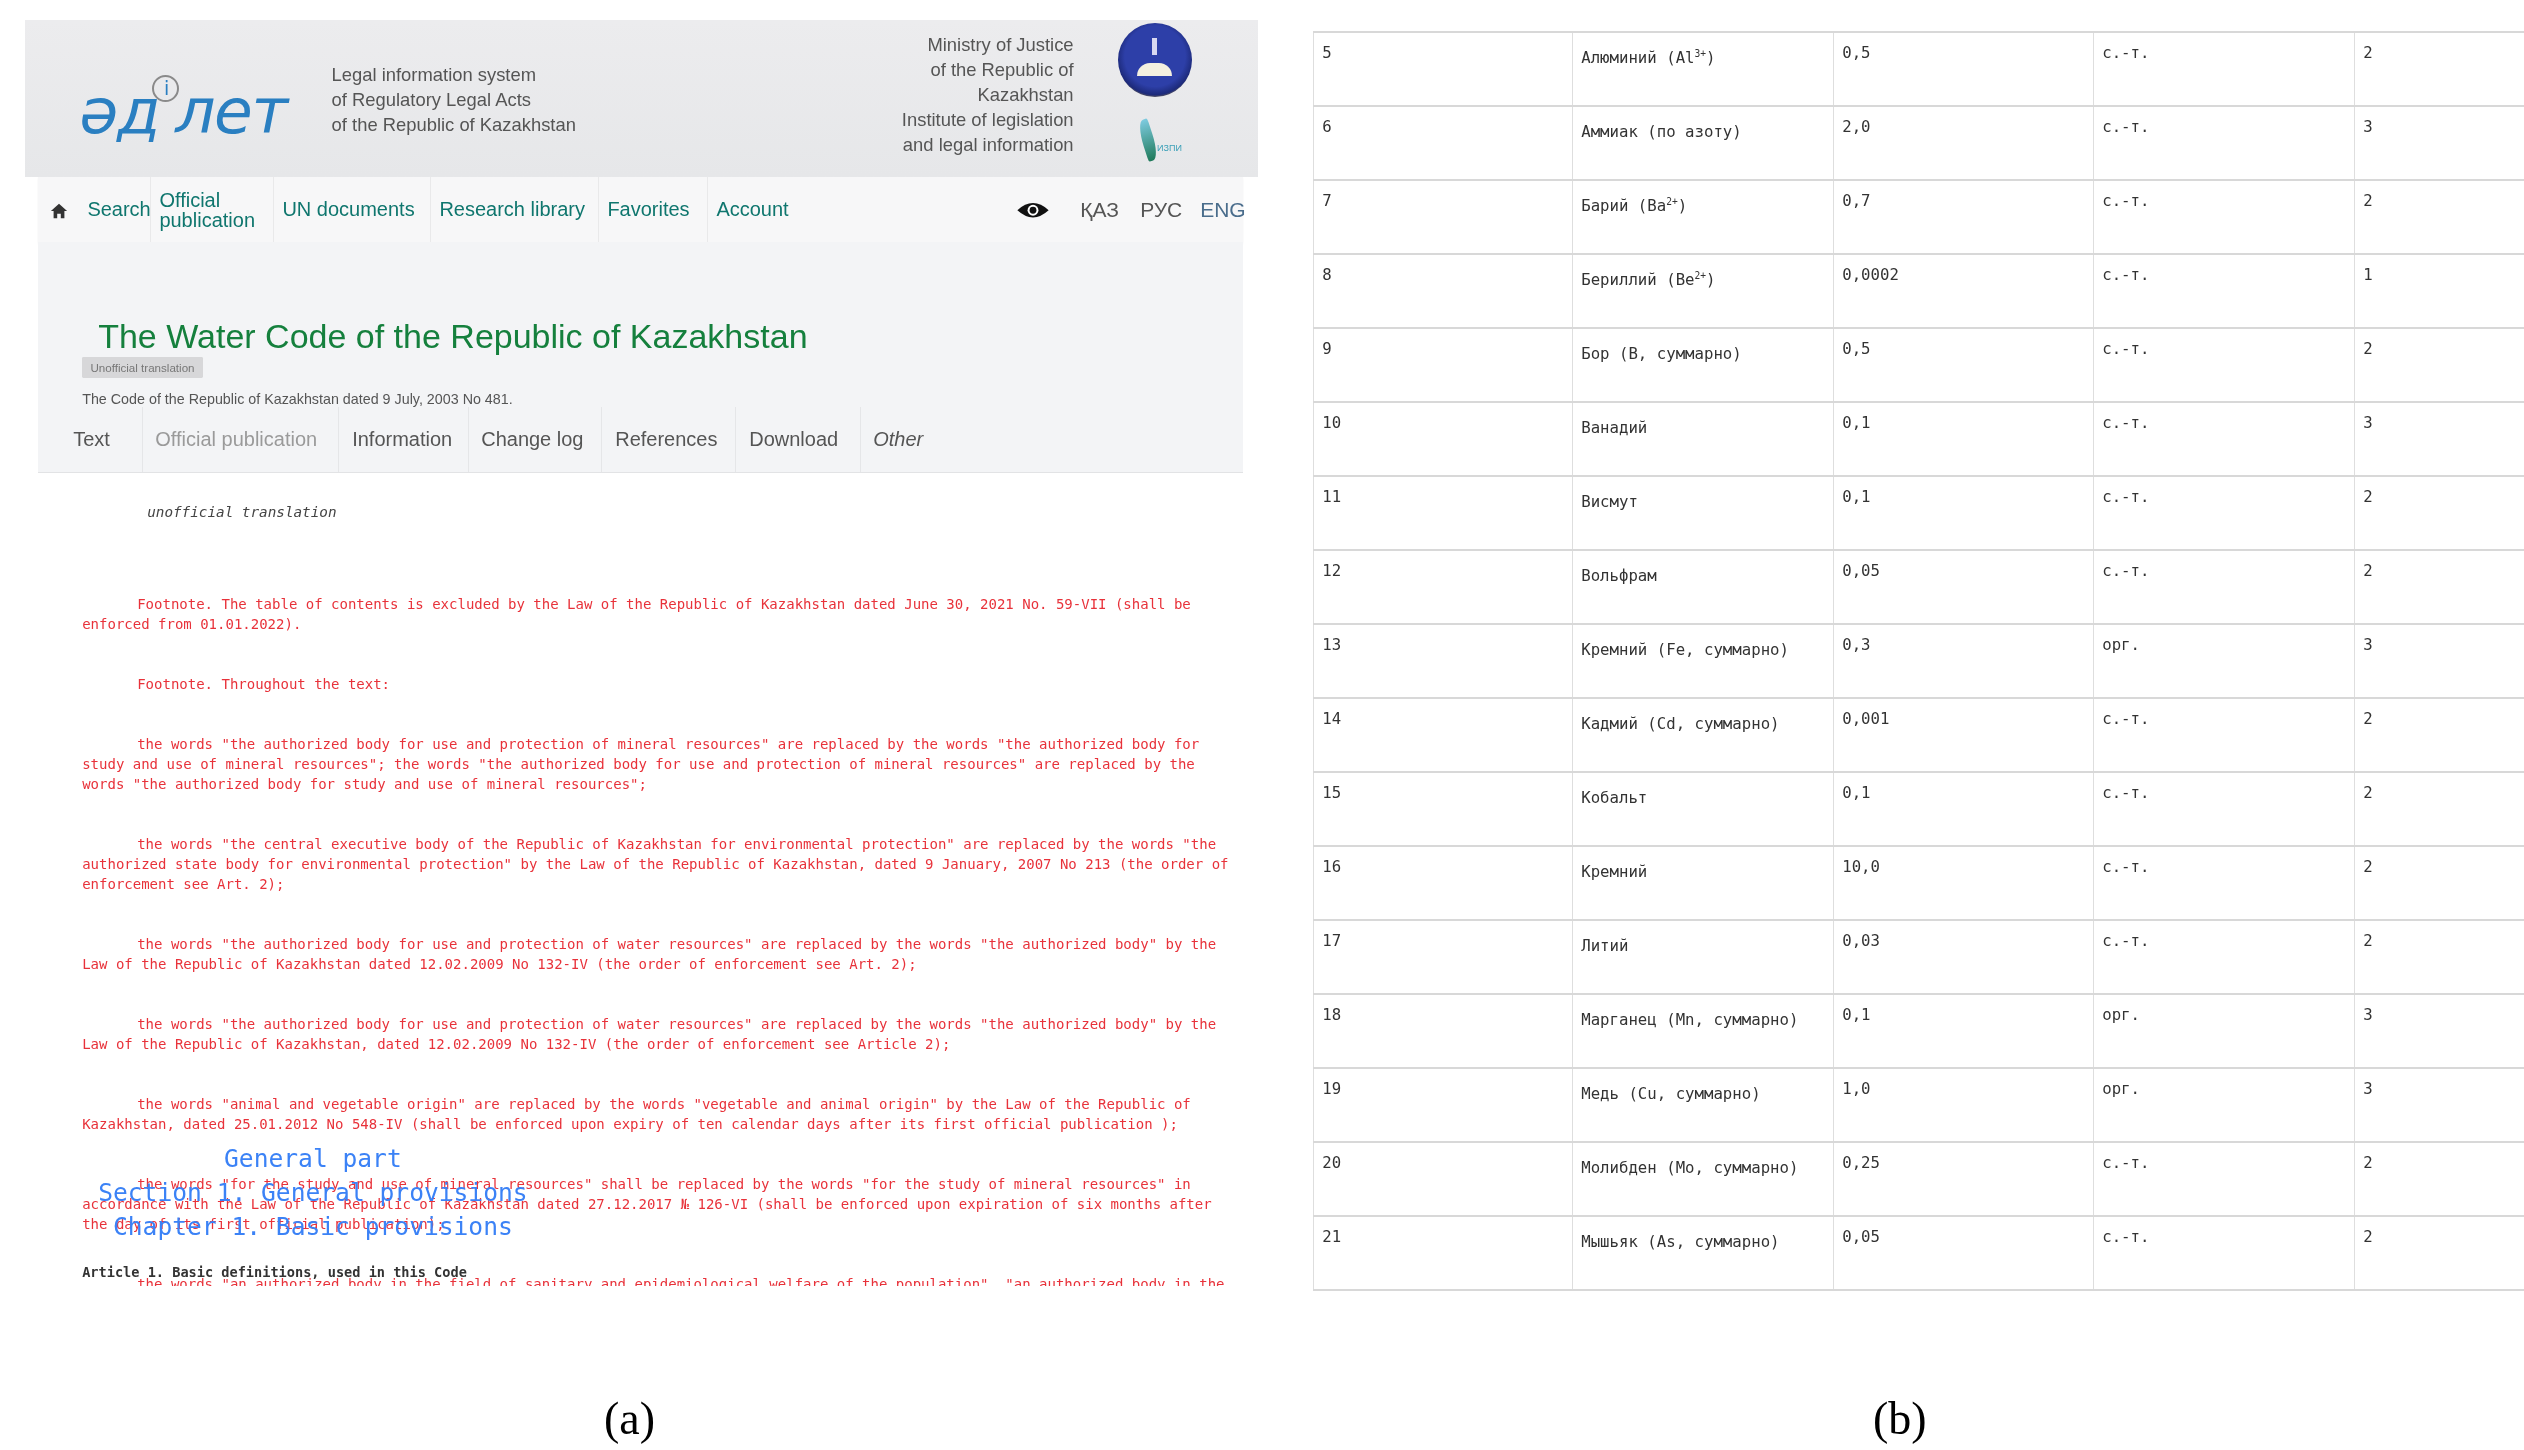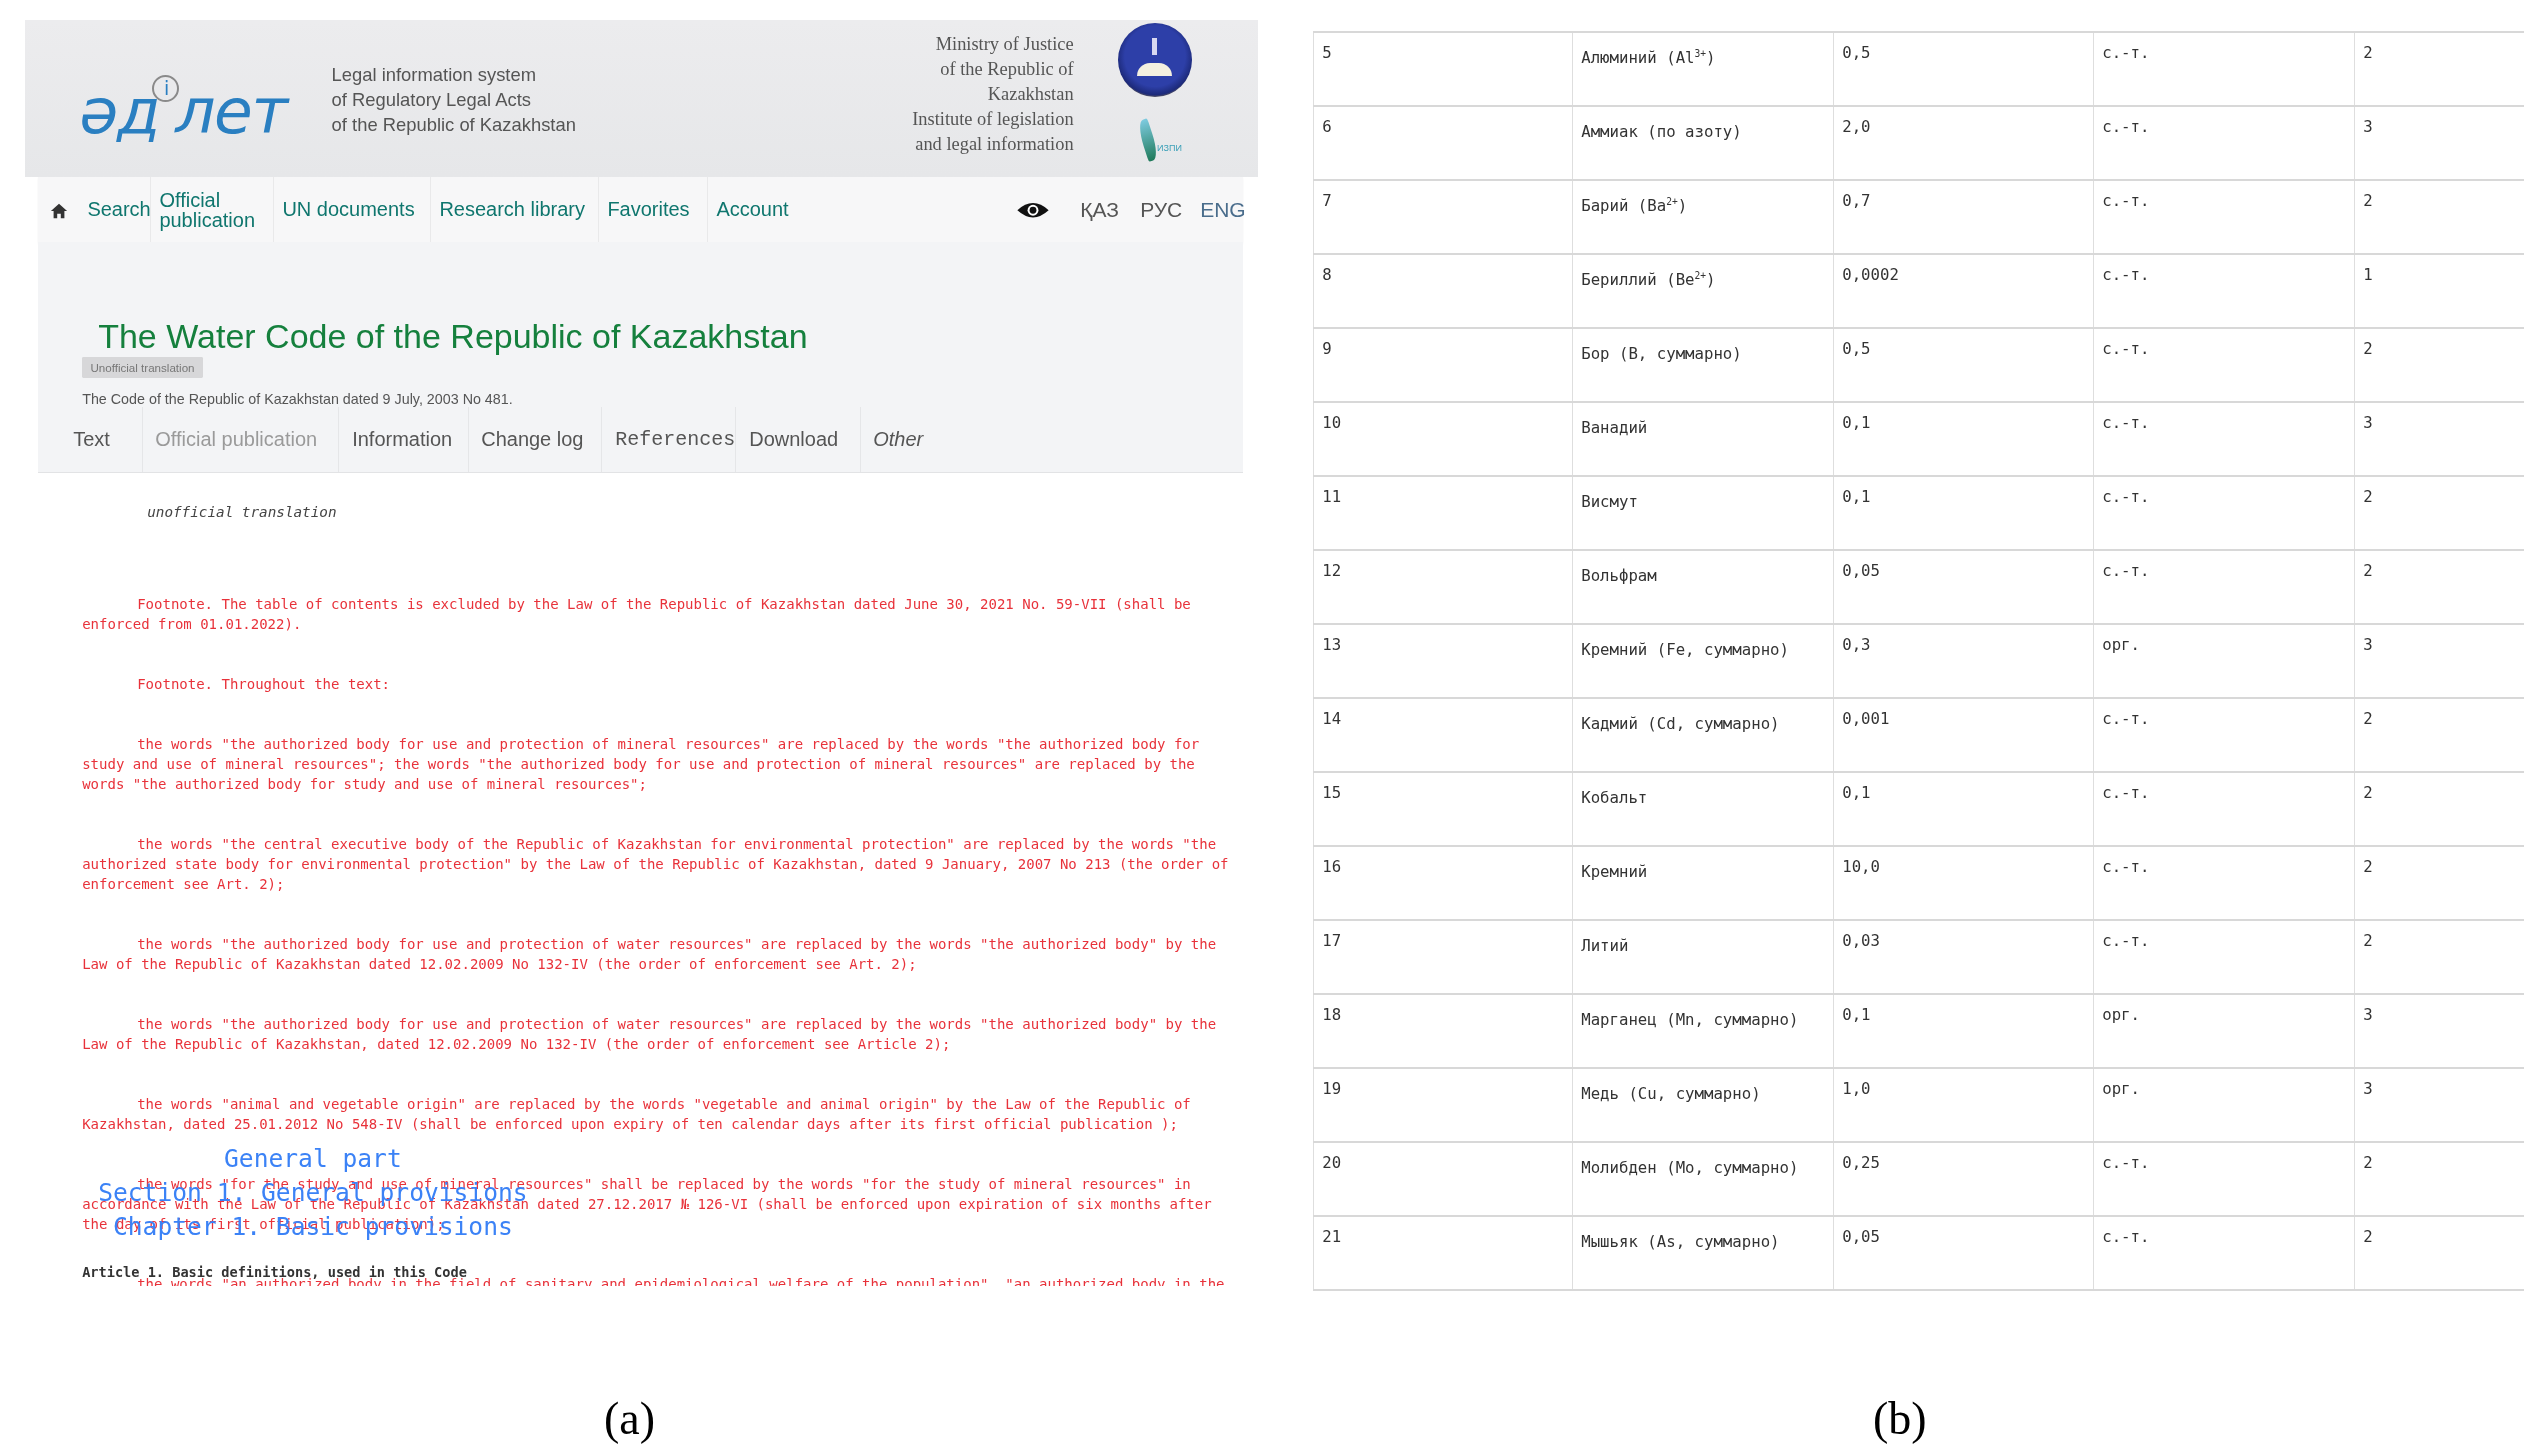--- a/index.html
+++ b/index.html
@@ -7,21 +7,21 @@
 
   
   .panel-a { position: absolute; left: 24.6px; top: 20px; width: 1233px; height: 1266px; background: #ffffff; overflow: hidden; }
   .blue-bar-left { position: absolute; left: 24.6px; top: 321px; width: 15px; height: 300px; background: #1d4f8a; }
   .blue-bar-right { position: absolute; left: 1251px; top: 321px; width: 6.1px; height: 300px; background: #1d4f8a; }
 
   .site-header { position: absolute; left: 0; top: 0; width: 1233px; height: 157px; background: linear-gradient(#ececee, #e6e7e9); }
   .logo { position: absolute; left: 55px; top: 55px; font-family: "DejaVu Sans", sans-serif; font-style: italic; font-size: 63px; color: #2a7fc1; letter-spacing: -1.4px; line-height: 1; }
   .logo .i-badge { display: inline-block; width: 23px; height: 23px; border: 2.7px solid #8a8a8a; border-radius: 50%; font-size: 19px; text-align: center; line-height: 23px; color: #2a7fc1; vertical-align: 38px; margin: 0 -4.1px 0 -6.8px; font-style: normal; }
   .tagline { position: absolute; left: 307px; top: 42px; font-size: 18.4px; line-height: 25px; color: #555; }
-  .ministry { position: absolute; right: 184px; top: 12.3px; text-align: right; font-size: 18.4px; line-height: 25px; color: #555; font-family: Liberation Serif, serif; }
+  .ministry { position: absolute; right: 184px; top: 12.3px; text-align: right; font-size: 18.4px; line-height: 25px; color: #555; }
   .emblem { position: absolute; left: 1093px; top: 3.4px; width: 74px; height: 74px; border-radius: 50%; background: radial-gradient(circle at 50% 45%, #2d3fa8 55%, #1d2a7a 70%, #8a7a4a 78%, #c8c2a8 84%, transparent 86%); }
   .emblem .book { position: absolute; left: 19px; top: 40px; width: 35px; height: 12.3px; background: #f4f0e0; border-radius: 18px 18px 0 0; }
   .emblem .star { position: absolute; left: 34px; top: 15px; width: 5.5px; height: 16.4px; background: #d8d8f0; }
   .izpi-logo { position: absolute; left: 1112px; top: 92px; width: 48px; height: 55px; }
   .izpi-logo .leaf { position: absolute; left: 5.5px; top: 6.8px; width: 12.3px; height: 42px; background: linear-gradient(#7ecbe0, #1f7a5a); border-radius: 60% 10% 60% 10%; transform: rotate(-18deg); }
   .izpi-logo .txt { position: absolute; left: 20.5px; top: 31px; font-size: 9px; color: #3ba0b8; }
 
   .nav-bar { position: absolute; left: 13.6px; top: 157px; width: 1205px; height: 65px; background: #f7f7f8; border-bottom: 0.7px solid #e4e4e6; box-shadow: 0 0.7px 2px rgba(0,0,0,0.05); }
   .nav-item { position: absolute; top: 0; height: 65px; display: flex; align-items: center; font-size: 20px; color: #0f766e; border-right: 0.7px solid #e9e9ea; padding: 0 8.2px; box-sizing: border-box; }
   .nav-item.two-line { line-height: 20px; }
@@ -126,21 +126,21 @@
     <div class="doc-title">The Water Code of the Republic of Kazakhstan</div>
     <div class="badge">Unofficial translation</div>
     <div class="doc-sub">The Code of the Republic of Kazakhstan dated 9 July, 2003 No 481.</div>
   </div>
 
   <div class="tabs">
     <div class="tab" style="left:35px;width:70px;">Text</div>
     <div class="tab muted" style="left:117px;width:184px;">Official publication</div>
     <div class="tab" style="left:314px;width:117px;">Information</div>
     <div class="tab" style="left:443px;width:121px;">Change log</div>
-    <div class="tab" style="left:577px;width:121px;font-family:Liberation Mono, monospace;">References</div>
+    <div class="tab" style="left:577px;width:121px;">References</div>
     <div class="tab" style="left:711px;width:112px;">Download</div>
     <div class="tab" style="left:835px;width:82px;border-right:none;font-style:italic;">Other</div>
   </div>
 
   <div class="content">
     <div class="unoff">unofficial translation</div>
     <div class="footnotes">
       <p>Footnote. The table of contents is excluded by the Law of the Republic of Kazakhstan dated June 30, 2021 No. 59-VII (shall be enforced from 01.01.2022).</p>
       <p>Footnote. Throughout the text:</p>
       <p>the words "the authorized body for use and protection of mineral resources" are replaced by the words "the authorized body for study and use of mineral resources"; the words "the authorized body for use and protection of mineral resources" are replaced by the words "the authorized body for study and use of mineral resources";</p>

